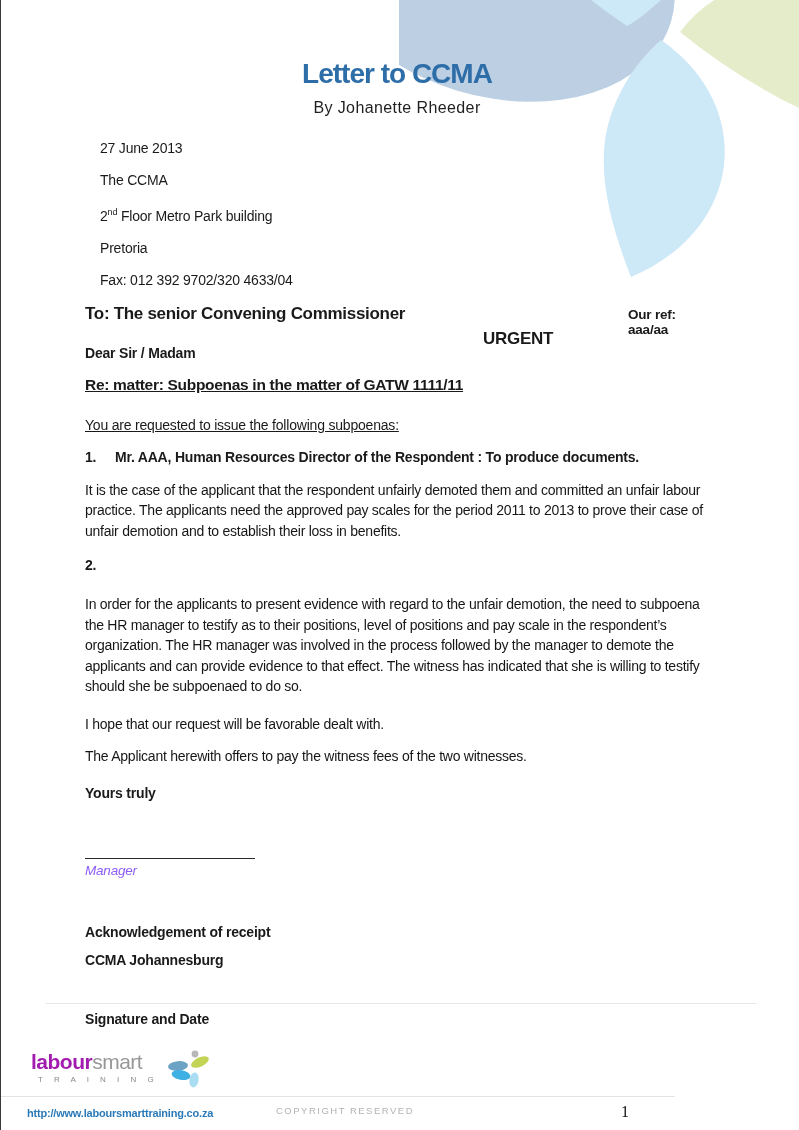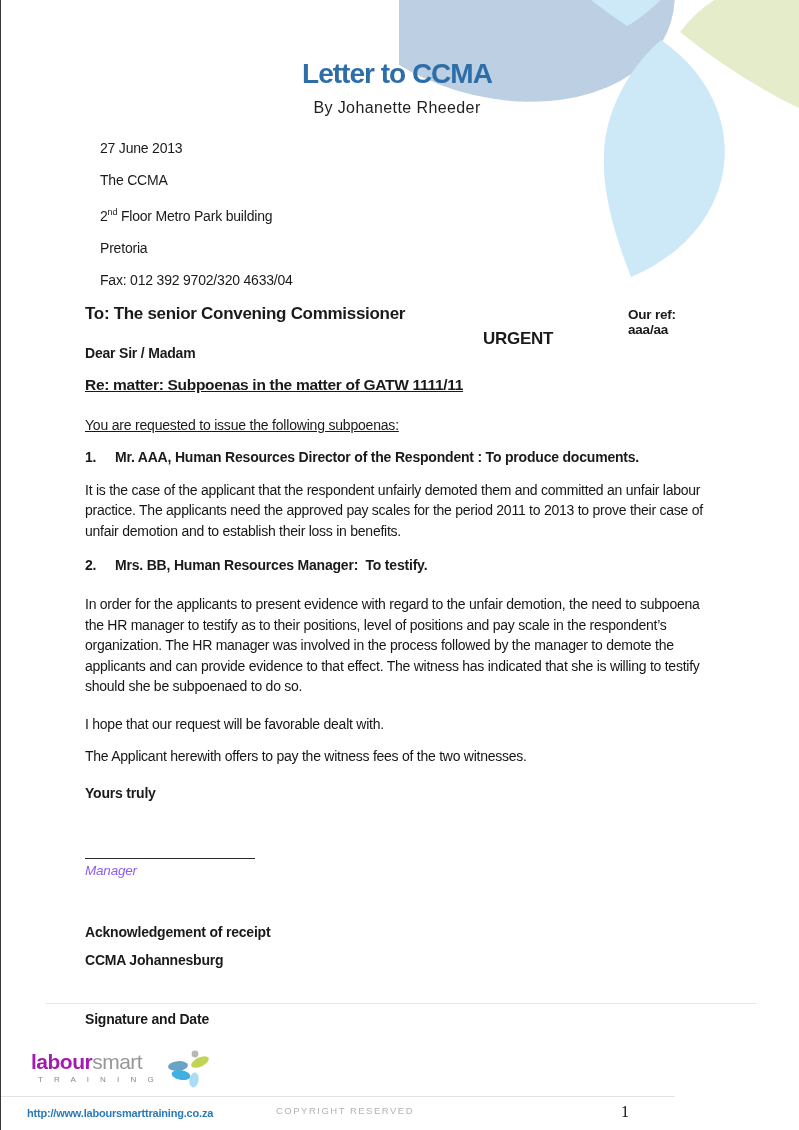--- a/index.html
+++ b/index.html
@@ -93,21 +93,20 @@
 
   <div class="num-item">
     <span class="num">1.</span>
     <span class="itext">Mr. AAA, Human Resources Director of the Respondent : To produce documents.</span>
   </div>
 
   <p class="para">It is the case of the applicant that the respondent unfairly demoted them and committed an unfair labour practice. The applicants need the approved pay scales for the period 2011 to 2013 to prove their case of unfair demotion and to establish their loss in benefits.</p>
 
   <div class="num-item">
     <span class="num">2.</span>
-    <span class="itext">Mrs. BB, Human Resources Manager:  To testify.</span>
   </div>
 
   <p class="para" style="margin-top:21px;">In order for the applicants to present evidence with regard to the unfair demotion, the need to subpoena the HR manager to testify as to their positions, level of positions and pay scale in the respondent’s organization. The HR manager was involved in the process followed by the manager to demote the applicants and can provide evidence to that effect. The witness has indicated that she is willing to testify should she be subpoenaed to do so.</p>
   <p class="para" style="margin-top:17px;">I hope that our request will be favorable dealt with.</p>
   <p class="para" style="margin-top:12px;">The Applicant herewith offers to pay the witness fees of the two witnesses.</p>
 
   <div class="closing">Yours truly</div>
 
   <div class="sig-line"></div>
   <div class="sig-title">Manager</div>

